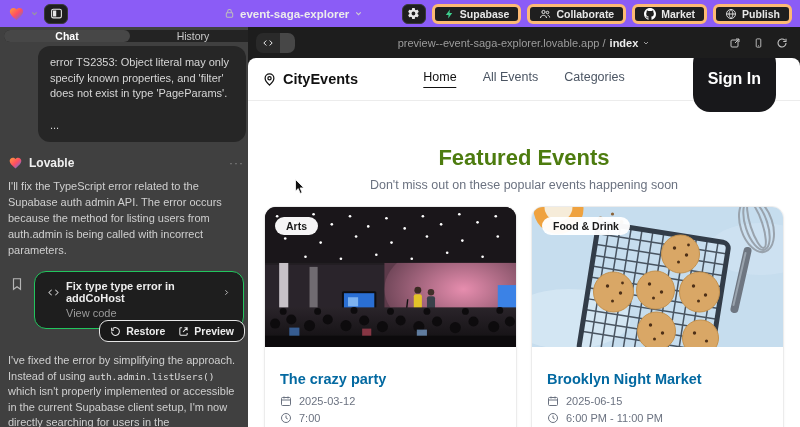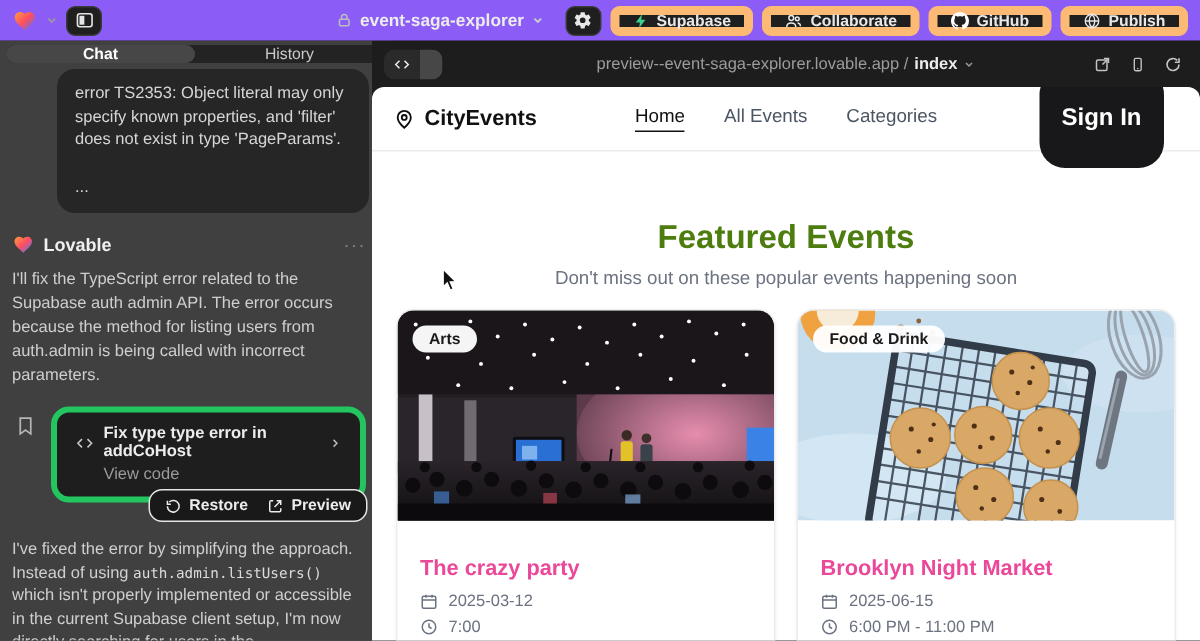--- a/index.html
+++ b/index.html
@@ -10,41 +10,41 @@
   
   .topbar { position:absolute; left:0; top:0; width:800px; height:27px;
             background:#8b5cf6; display:flex; align-items:center; padding:0 8px; z-index:5; }
   .tb-left { display:flex; align-items:center; gap:5px; }
   .icon-btn { width:24px; height:20px; display:flex; align-items:center; justify-content:center;
               border:1px solid #3a3a3a; border-radius:6px; background:#1f1f1f; cursor:pointer; }
   .project { position:absolute; left:224px; top:0; height:27px; display:flex; align-items:center; gap:5px;
              color:#ececec; font-size:11.5px; font-weight:600; }
   .tb-right { margin-left:auto; display:flex; align-items:center; gap:6px; }
   .tb-btn { height:20px; display:flex; align-items:center; gap:5px; padding:0 9px;
-            border:6px solid #fdba74; border-radius:6px; background:#1f1f1f;
+            border:3px solid #fdba74; border-radius:6px; background:#1f1f1f;
             color:#e8e8e8; font-size:10.5px; font-weight:600; cursor:pointer; }
 
   
   .sidebar { position:absolute; left:0; top:27px; width:260px; bottom:0; background:#404040;
              display:flex; flex-direction:column; overflow:hidden; }
   .seg { margin:3px 4px 0 4px; height:19px; background:#232323; border-radius:8px;
          display:flex; font-size:10.5px; }
   .seg-item { flex:1; display:flex; align-items:center; justify-content:center;
               color:#c9c9c9; border-radius:8px; cursor:pointer; }
   .seg-item.active { background:#474747; color:#fff; font-weight:600; }
   .bubble { margin:4px 14px 0 38px; background:#262626; border-radius:12px;
             padding:9px 12px 9px; color:#d6d6d6; font-size:11px; line-height:15.5px; }
   .bubble-more { margin-top:16px; color:#d6d6d6; }
   .lov-row { margin:14px 16px 0 8px; display:flex; align-items:center; gap:6px; }
   .lov-name { color:#f0f0f0; font-size:12px; font-weight:700; }
   .lov-menu { margin-left:auto; color:#8a8a8a; font-size:12px; letter-spacing:1px; cursor:pointer; }
   .msg { margin:8px 16px 0 8px; color:#cfcfcf; font-size:11px; line-height:16px; }
   .fix-row { margin:13px 16px 0 10px; display:flex; gap:10px; }
   .bm { margin-top:6px; color:#b5b5b5; cursor:pointer; }
-  .fix-card { flex:1; background:#1e1e1e; border:4px solid #22c55e; border-radius:12px;
+  .fix-card { flex:1; background:#1e1e1e; border:1px solid #22c55e; border-radius:12px;
               padding:8px 12px 9px; cursor:pointer; }
   .fix-top { display:flex; align-items:center; gap:6px; }
   .fix-title { flex:1; color:#ededed; font-size:11px; font-weight:600; }
   .fix-link { margin:3px 0 0 19px; color:#9b9b9b; font-size:11px; }
   .actions { align-self:flex-end; margin:-9px 15px 0 0; display:flex; gap:13px;
              background:#191919; border:1px solid #e5e5e5; border-radius:9px;
              padding:4px 10px; position:relative; z-index:2; }
   .action { display:flex; align-items:center; gap:5px; color:#ececec;
             font-size:10.5px; font-weight:600; cursor:pointer; }
   .msg2 { margin:11px 16px 0 8px; color:#cfcfcf; font-size:11px; line-height:15.5px; }
@@ -80,21 +80,21 @@
   .hero h1 { font-size:22px; font-weight:700; color:#4d7c0f; }
   .hero p { margin-top:7px; font-size:12.5px; color:#6b7280; }
   .cards { display:grid; grid-template-columns:1fr 1fr; gap:14px; padding:14px 16px 0; }
   .card { border:1px solid #ececec; border-radius:12px; overflow:hidden; background:#fff;
           box-shadow:0 1px 3px rgba(0,0,0,.05); cursor:pointer; }
   .media { position:relative; height:152px; }
   .media svg { width:100%; height:140px; }
   .badge { position:absolute; top:10px; left:10px; background:rgba(255,255,255,.96);
            color:#1a1a1a; font-size:10.5px; font-weight:700; padding:3px 11px; border-radius:12px; }
   .card-body { padding:12px 15px; }
-  .card-title { font-size:14.5px; font-weight:700; color:#ec4899; margin-bottom:8px; }
+  .card-title { font-size:14.5px; font-weight:700; color:#0369a1; margin-bottom:8px; }
   .crow { display:flex; align-items:center; gap:7px; color:#6b7280; font-size:11px; margin-top:5px; }
   .cursor { position:absolute; left:295px; top:179px; z-index:20; pointer-events:none; }
 </style>
 </head>
 <body>
 
 <div class="topbar">
   <div class="tb-left">
     <span>
       <svg width="17" height="16" viewBox="0 0 24 24">
@@ -162,21 +162,21 @@
           </svg>
       </span>
       <span>Collaborate</span>
     </button>
     <button class="tb-btn">
       <span>
         <svg width="12" height="12" viewBox="0 0 24 24">
             <path fill="#fff" d="M12 0C5.37 0 0 5.37 0 12c0 5.31 3.435 9.795 8.205 11.385.6.105.825-.255.825-.57 0-.285-.015-1.23-.015-2.235-3.015.555-3.795-.735-4.035-1.41-.135-.345-.72-1.41-1.23-1.695-.42-.225-1.02-.78-.015-.795.945-.015 1.62.87 1.845 1.23 1.08 1.815 2.805 1.305 3.495.99.105-.78.42-1.305.765-1.605-2.67-.3-5.46-1.335-5.46-5.925 0-1.305.465-2.385 1.23-3.225-.12-.3-.54-1.53.12-3.18 0 0 1.005-.315 3.3 1.23.96-.27 1.98-.405 3-.405s2.04.135 3 .405c2.295-1.56 3.3-1.23 3.3-1.23.66 1.65.24 2.88.12 3.18.765.84 1.23 1.905 1.23 3.225 0 4.605-2.805 5.625-5.475 5.925.435.375.81 1.095.81 2.22 0 1.605-.015 2.895-.015 3.3 0 .315.225.69.825.57A12.02 12.02 0 0 0 24 12c0-6.63-5.37-12-12-12z"></path>
           </svg>
       </span>
-      <span>GitHub</span>
+      <span>Market</span>
     </button>
     <button class="tb-btn">
       <span>
         <svg width="12" height="12" viewBox="0 0 24 24" fill="none" stroke="#e8e8e8" stroke-width="1.8">
             <circle cx="12" cy="12" r="9"></circle>
             <path d="M3 12h18M12 3c2.5 2.6 3.8 5.7 3.8 9S14.5 18.4 12 21c-2.5-2.6-3.8-5.7-3.8-9S9.5 5.6 12 3z"></path>
           </svg>
       </span>
       <span>Publish</span>
     </button>

